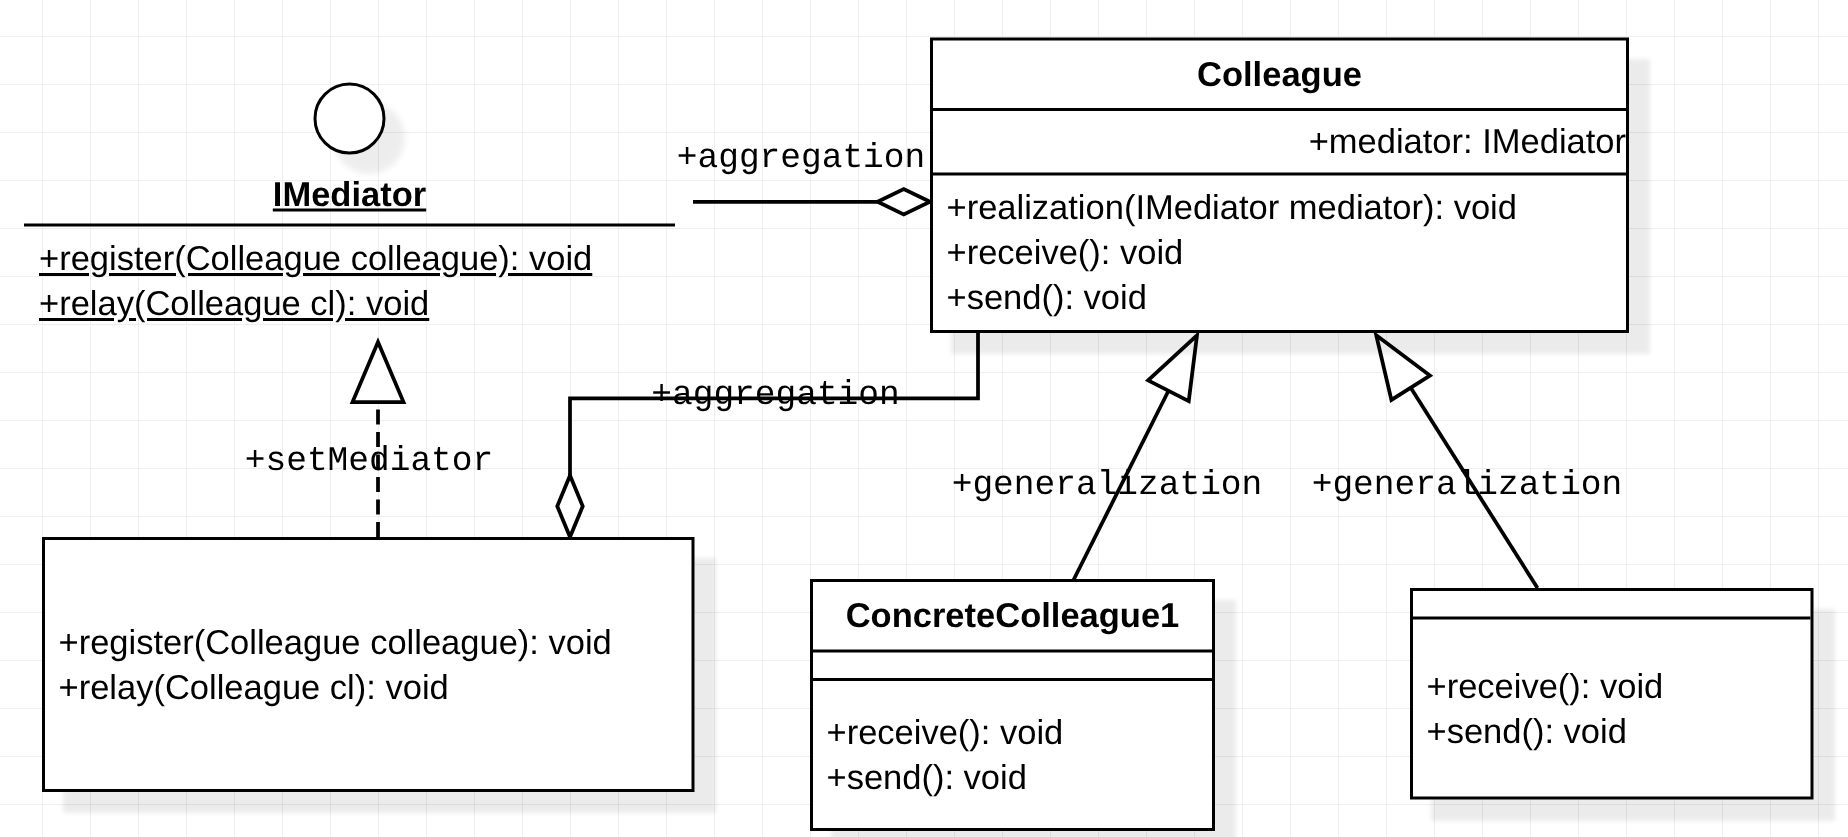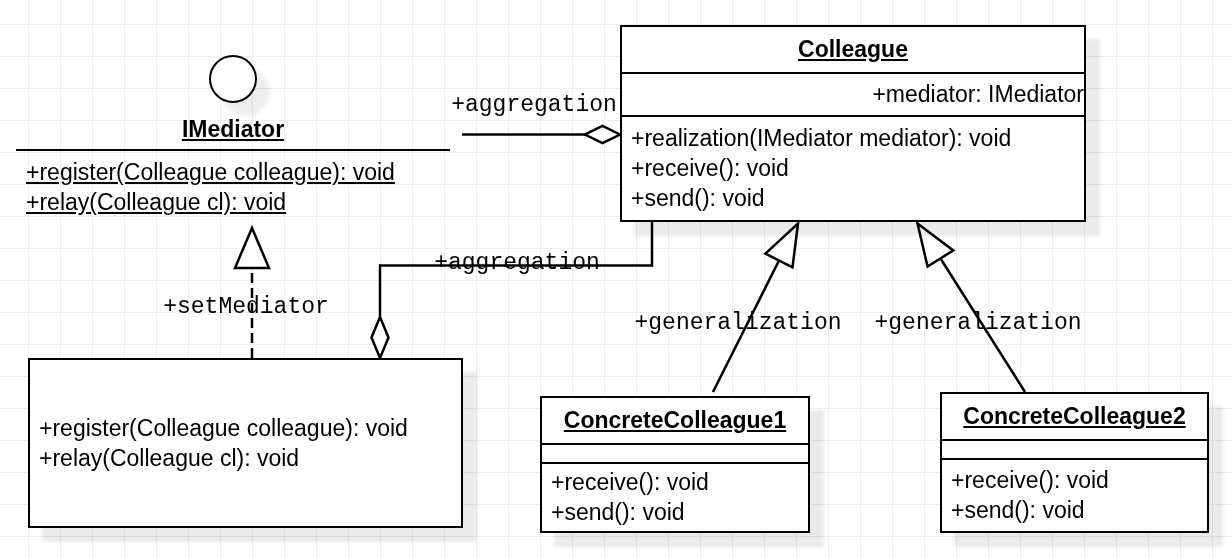--- a/index.html
+++ b/index.html
@@ -35,21 +35,20 @@
     flex-direction: column;
   }
   .uml-title {
     flex: 0 0 45px;
     border-bottom: 2.5px solid #000;
     font-weight: bold;
     display: flex;
     align-items: center;
     justify-content: center;
     white-space: nowrap;
-    text-decoration: underline;
   }
   .uml-attrs {
     flex: 0 0 40.5px;
     border-bottom: 2.5px solid #000;
     display: flex;
     flex-direction: column;
     justify-content: center;
     padding-left: 9px;
     white-space: nowrap;
     align-items: flex-end;
@@ -149,31 +148,30 @@
     </div>
   </div>
 
   <div class="uml-box" style="left:28px; top:358px; width:435px; height:170px;">
     <div class="uml-methods">
       <div>+register(Colleague colleague): void</div>
       <div>+relay(Colleague cl): void</div>
     </div>
   </div>
 
-  <div class="uml-box" style="left:540px; top:396px; width:270px; height:137px;">
+  <div class="uml-box" style="left:540px; top:386px; width:270px; height:168px;">
     <div class="uml-title">ConcreteColleague1</div>
     <div class="uml-attrs empty"></div>
     <div class="uml-methods">
       <div>+receive(): void</div>
       <div>+send(): void</div>
     </div>
   </div>
 
   <div class="uml-box" style="left:940px; top:392px; width:269px; height:141px;">
-    <div class="uml-title">ConcreteColleague2</div>
     <div class="uml-attrs empty"></div>
     <div class="uml-methods">
       <div>+receive(): void</div>
       <div>+send(): void</div>
     </div>
   </div>
 
   <div class="edge-label" style="left:534px; top:105px;">+aggregation</div>
   <div class="edge-label" style="left:517px; top:263px;">+aggregation</div>
   <div class="edge-label" style="left:246px; top:307px;">+setMediator</div>

